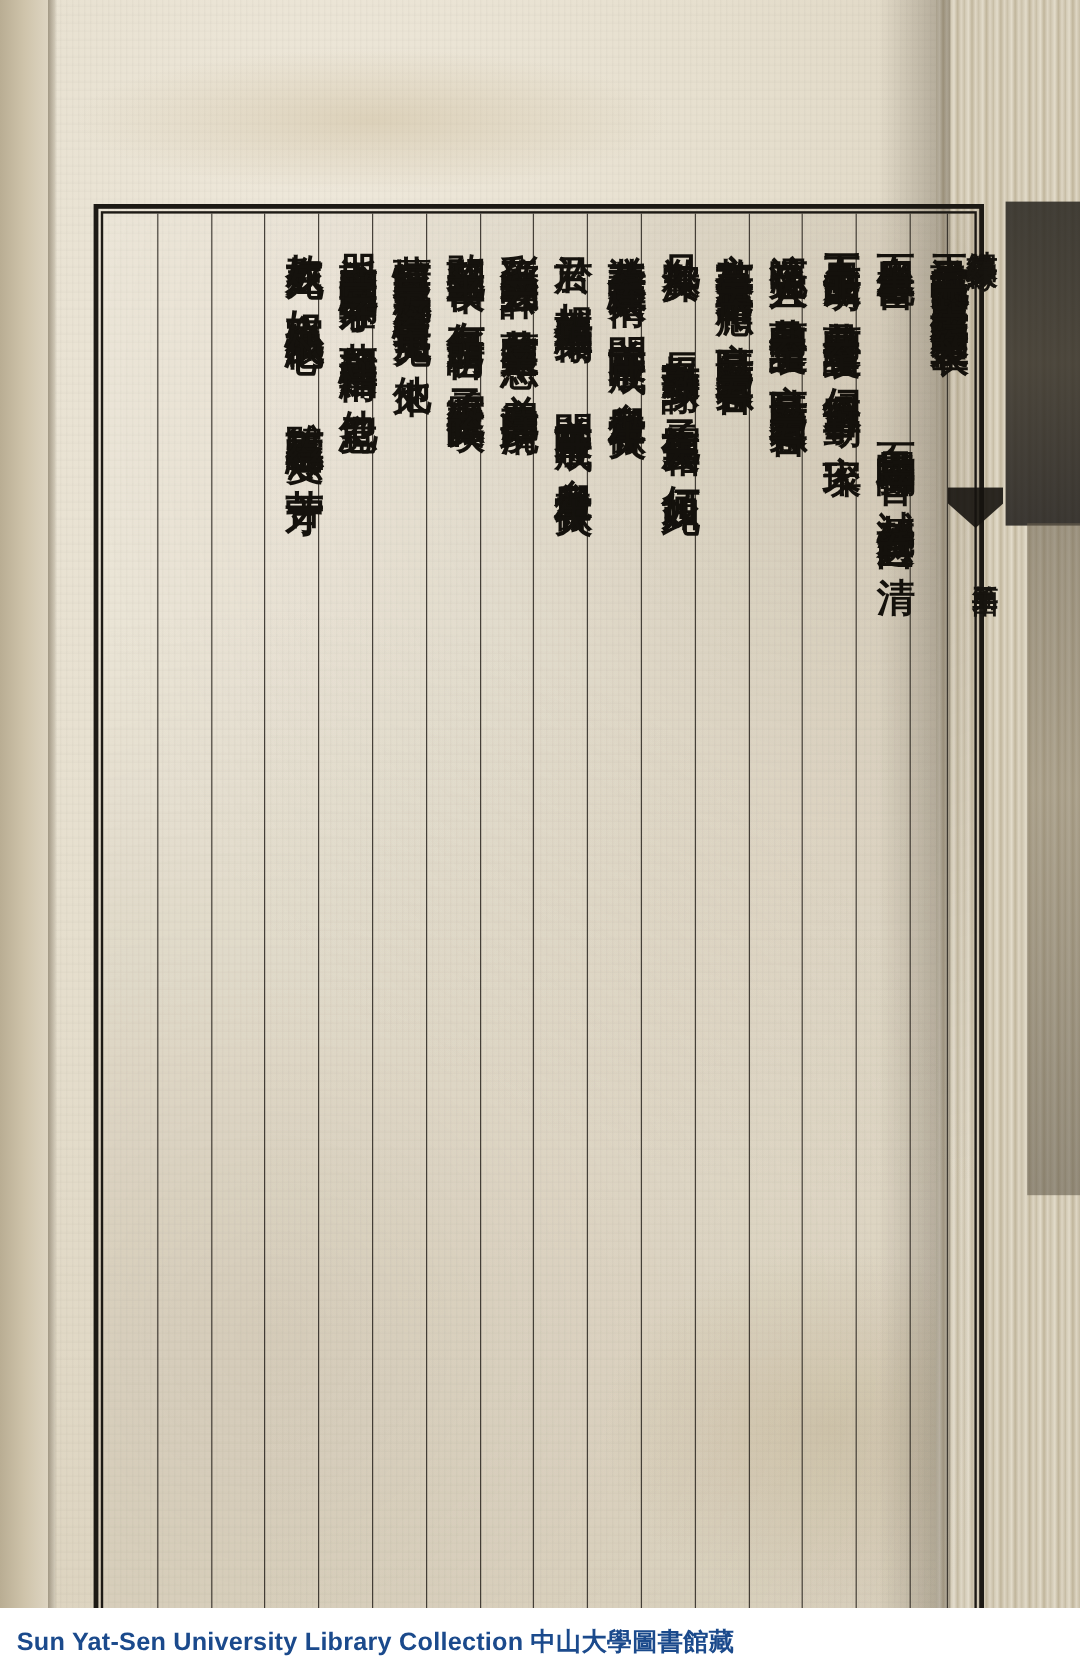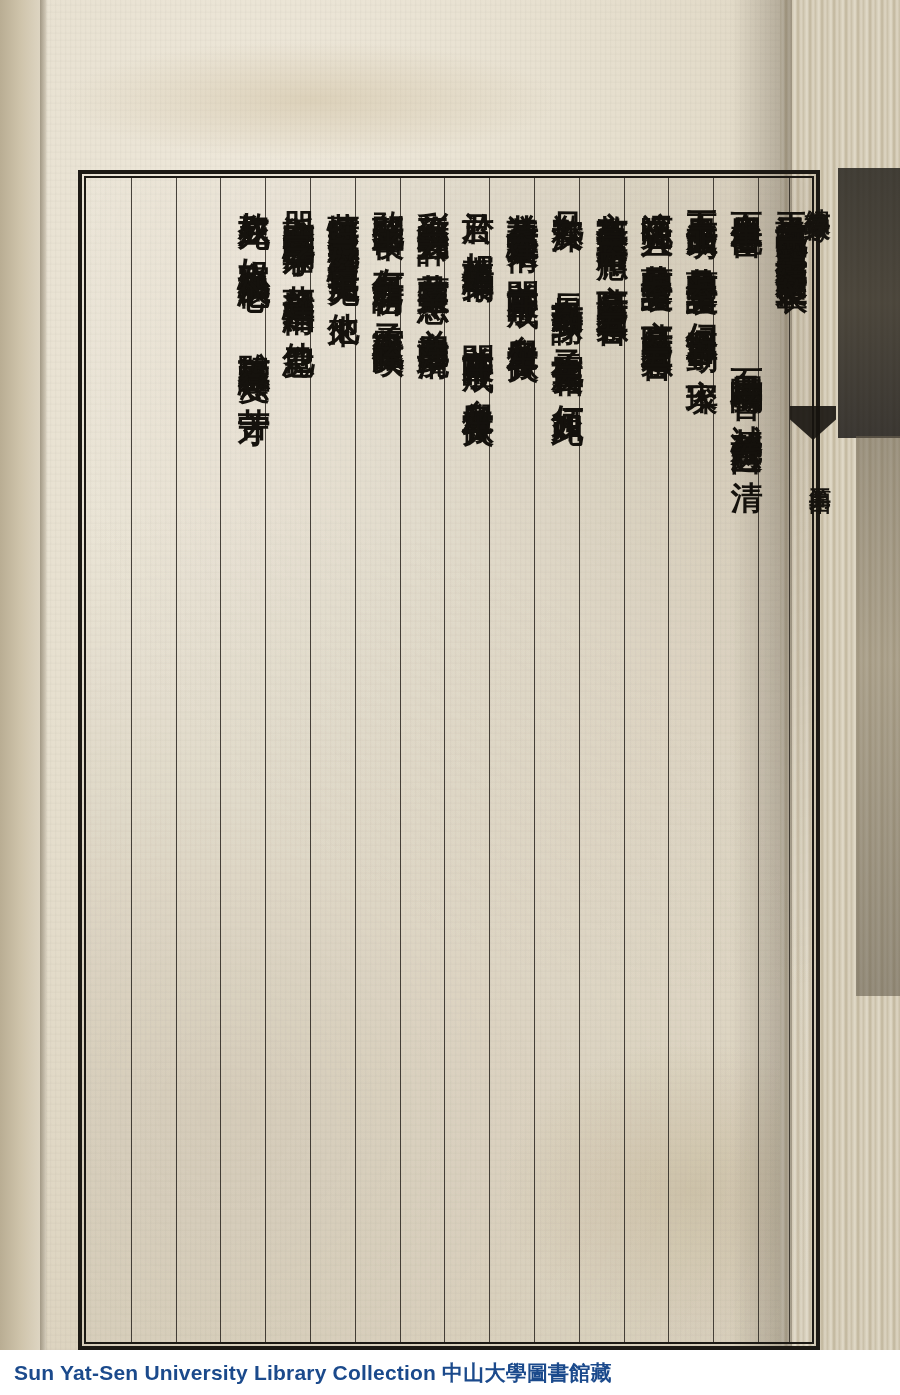--- a/index.html
+++ b/index.html
@@ -176,21 +176,21 @@
     background:
       radial-gradient(circle at 20% 80%, rgba(120,100,70,.12), rgba(0,0,0,0) 55%),
       radial-gradient(circle at 85% 15%, rgba(120,100,70,.14), rgba(0,0,0,0) 55%);
     mix-blend-mode: multiply;
   }
 
   
   .credit-bar {
     position: absolute;
     left: 0; bottom: 0;
-    width: 900px; height: 45px;
+    width: 900px; height: 55px;
     background: #ffffff;
     display: flex;
     align-items: center;
   }
   .credit-text {
     padding-left: 14px;
     font-family: "Liberation Sans", sans-serif;
     font-size: 21px;
     font-weight: bold;
     color: #1b4a8c;

